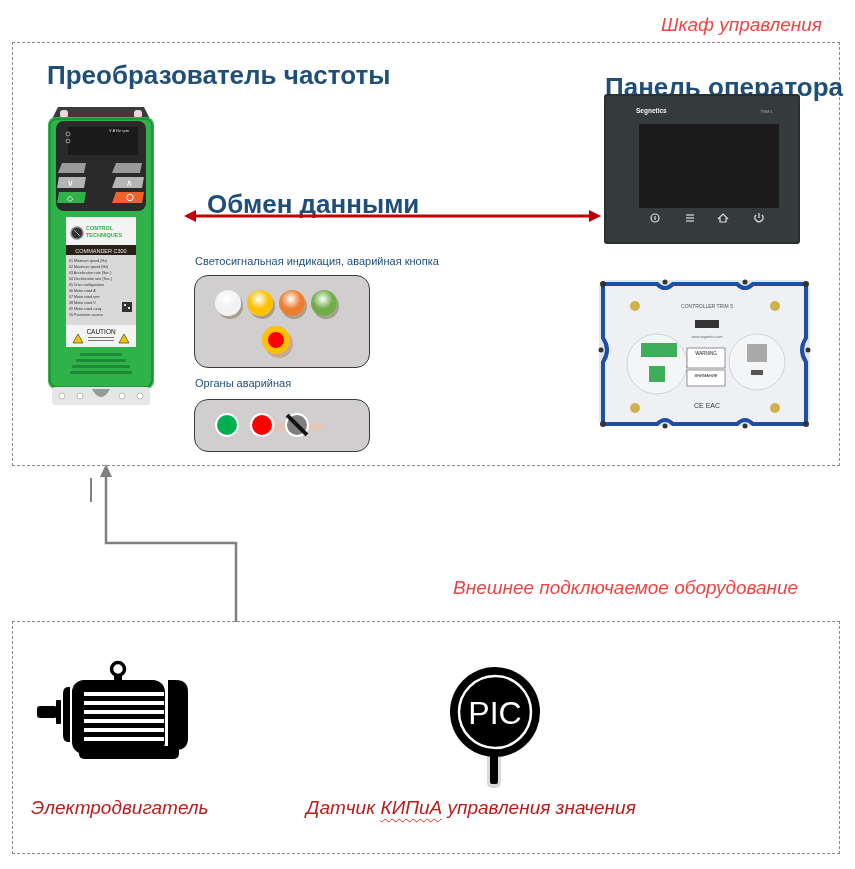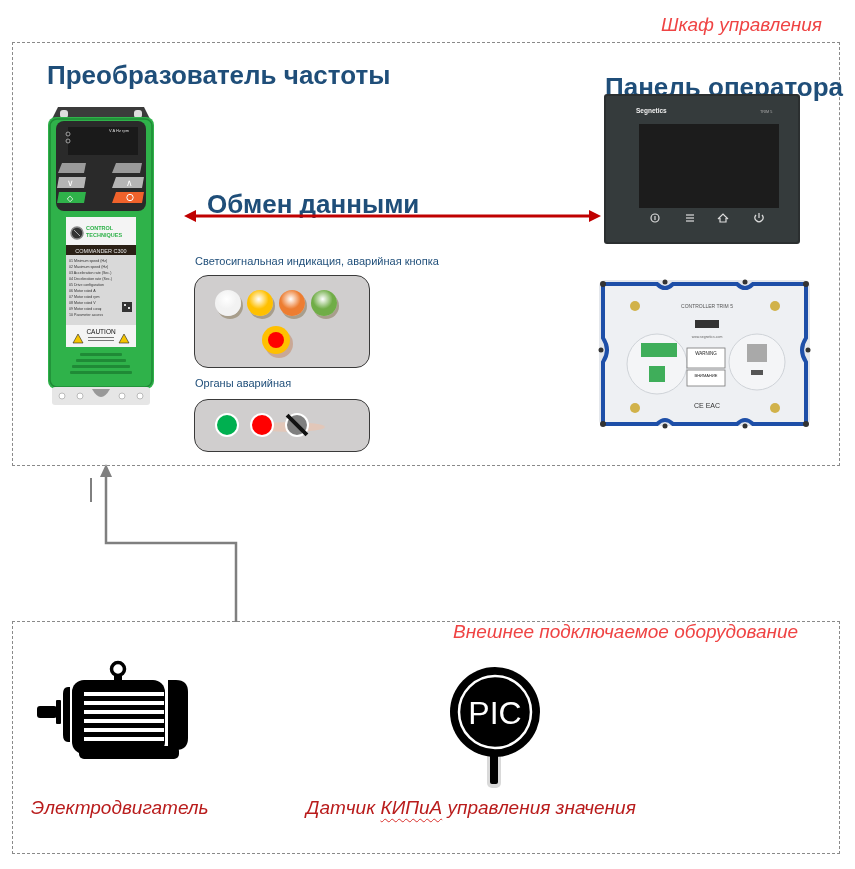--- a/index.html
+++ b/index.html
@@ -193,21 +193,21 @@
     <text x="110" y="130" font-size="7" fill="#333" text-anchor="middle">CE EAC</text>
   </svg>
 </div>
 
 <svg class="abs" style="left:85px; top:462px;" width="160" height="160">
   <line x1="6" y1="16" x2="6" y2="40" stroke="#000" stroke-width="1"></line>
   <polyline id="conn-line" points="21,14 21,81 151,81 151,160" fill="none" stroke-width="2.5" stroke="#7f7f7f"></polyline>
   <polygon id="conn-head" points="21,2 15,15 27,15" fill="#7f7f7f"></polygon>
 </svg>
 
-<div class="group-title" style="left:453px; top:621px;">Внешнее подключаемое оборудование</div>
+<div class="group-title" style="left:453px; top:577px;">Внешнее подключаемое оборудование</div>
 <div class="group-frame" style="left:12px; top:621px; width:828px; height:233px;"></div>
 
 <div class="abs" style="left:36px; top:660px; width:152px; height:100px;">
   <svg width="152" height="100" viewBox="0 0 152 100">
     <circle cx="82" cy="9" r="6.5" fill="none" stroke="#000" stroke-width="3.5"></circle>
     <rect x="78" y="14" width="8" height="8" fill="#000"></rect>
     <rect x="1" y="46" width="20" height="12" rx="3" fill="#000"></rect>
     <rect x="20" y="40" width="5" height="24" rx="1" fill="#000"></rect>
     <path d="M27 34 Q27 27 32 27 L34 27 L34 82 L32 82 Q27 82 27 75 Z" fill="#000"></path>
     <rect x="36" y="20" width="93" height="74" rx="12" fill="#000"></rect>

